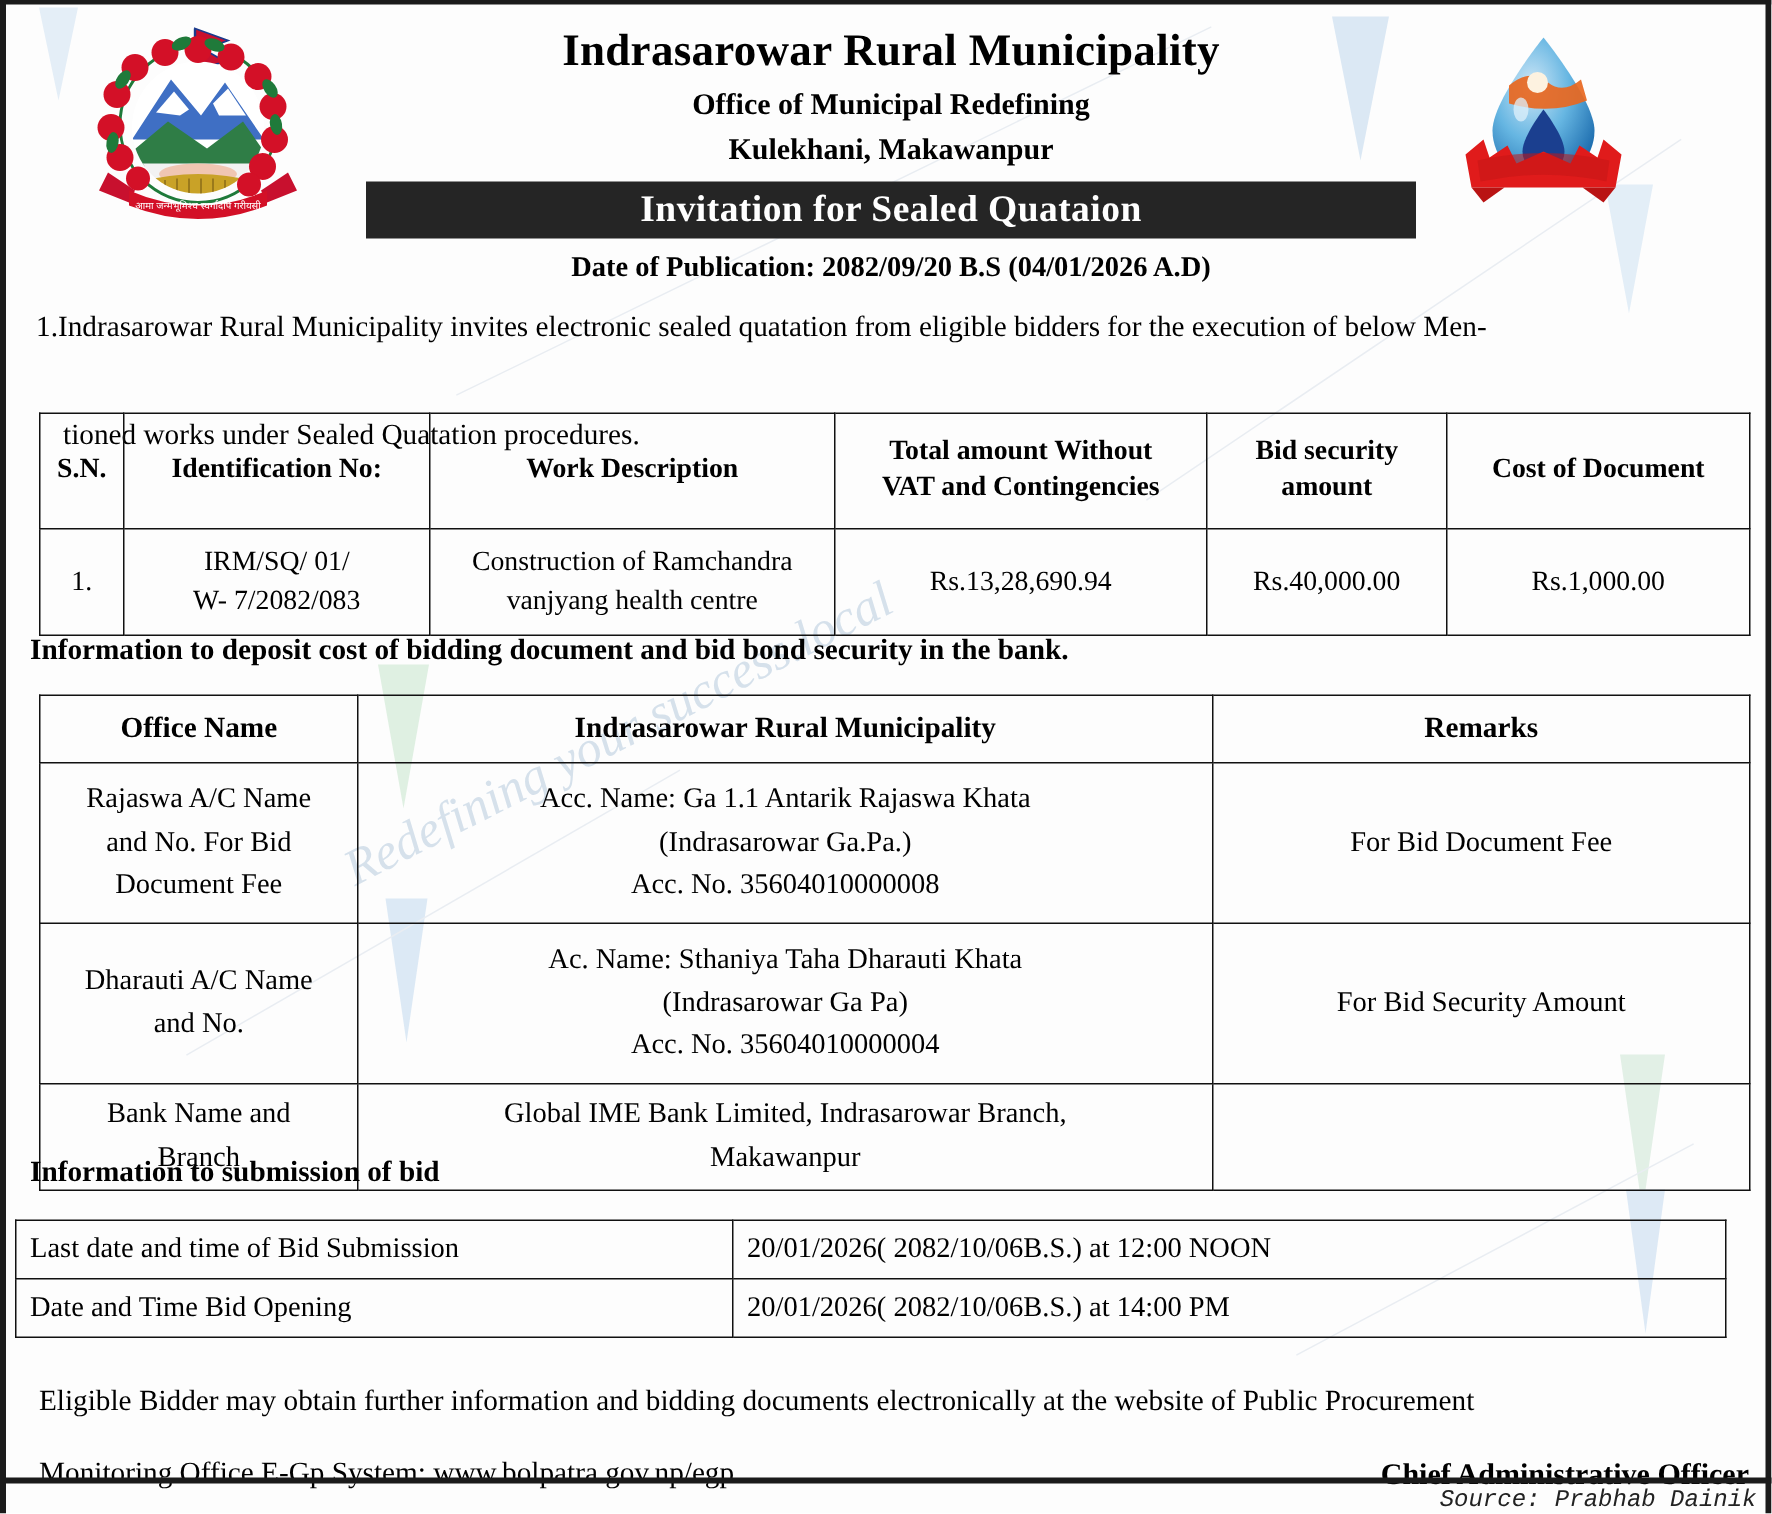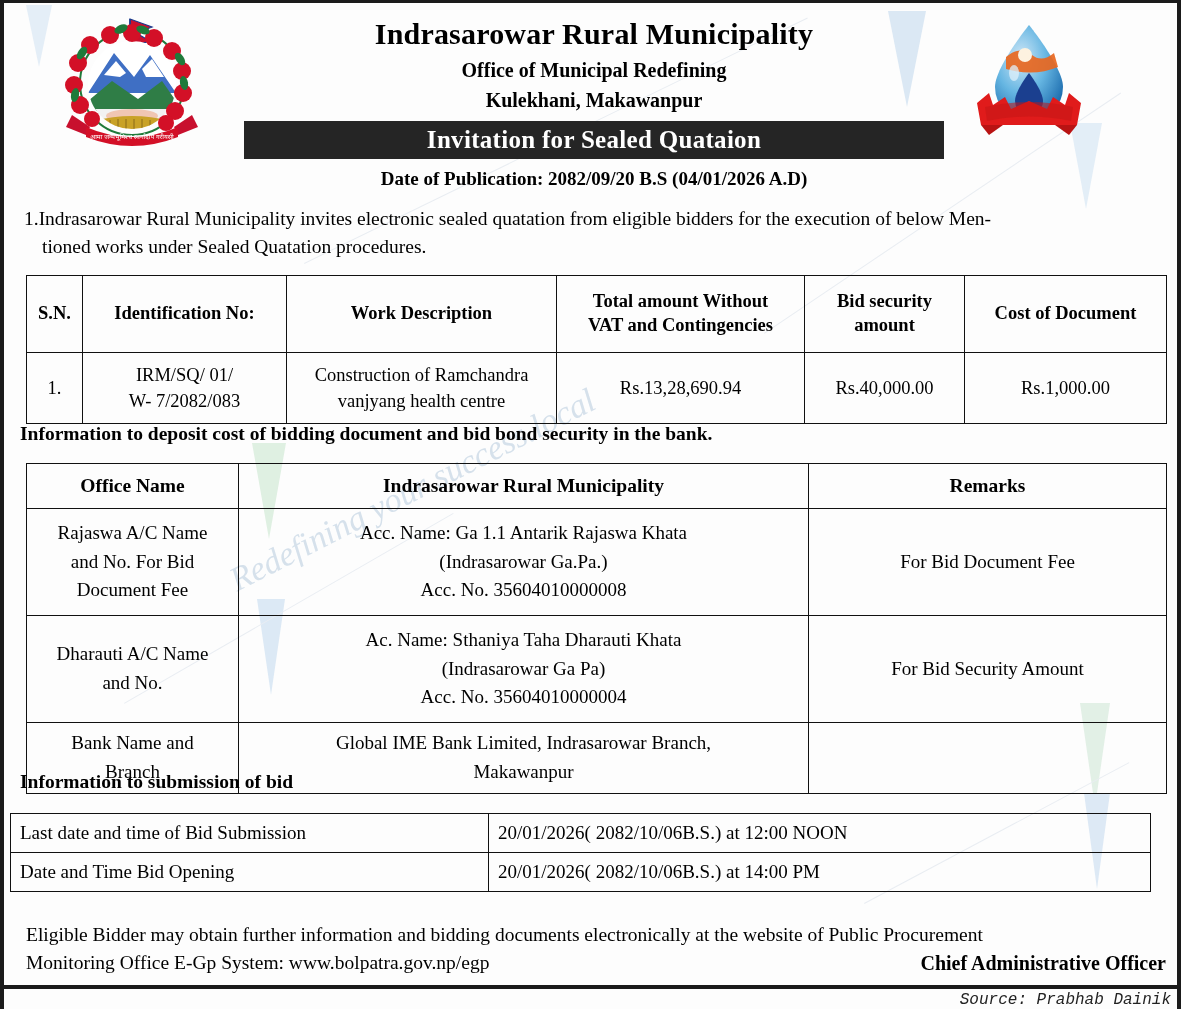--- a/index.html
+++ b/index.html
@@ -137,21 +137,21 @@
 
   
   .intro {
     position: absolute;
     left: 20px; top: 202px;
     width: 1145px;
     font-size: 19.5px;
     line-height: 1.42;
     text-align: justify;
   }
-  .intro .l2 { display: block; padding-left: 18px; }
+  .intro .l2 { display: block; padding-left: 18px; margin-top: 44px; }
 
   
   table {
     border-collapse: collapse;
     table-layout: fixed;
     background: transparent;
     padding-left: 16px;
   }
   table td, table th {
     border: 1.5px solid #111;
@@ -232,20 +232,21 @@
     width: 1140px;
     font-size: 19.5px;
     line-height: 1.42;
     text-align: justify;
   }
   .footer-line2 {
     display: flex;
     justify-content: space-between;
     align-items: flex-start;
     width: 1140px;
+    margin-top: 20px;
   }
   .cao {
     font-weight: bold;
     font-size: 20px;
   }
   .bottom-rule {
     position: absolute;
     left: 0; top: 982px;
     width: 1181px;
     height: 4px;

